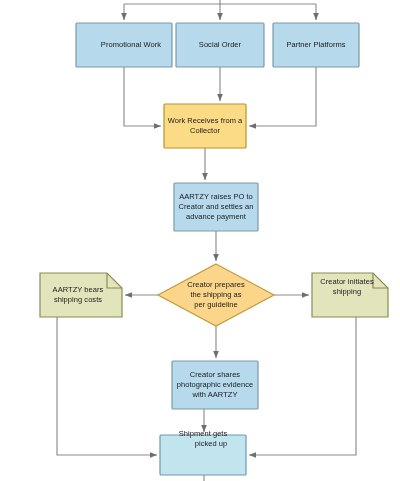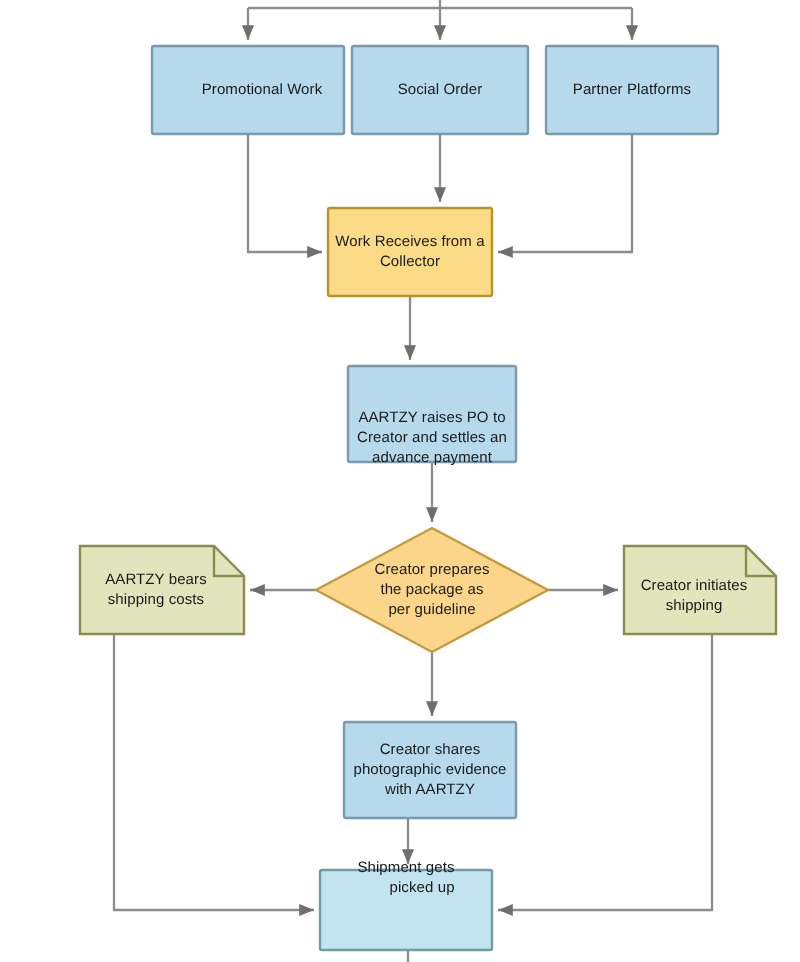--- a/index.html
+++ b/index.html
@@ -110,32 +110,32 @@
 
 <div class="node-label" style="left:76px; top:23px; width:110px; height:44px;">Promotional Work</div>
 
 <div class="node-label" style="left:176px; top:23px; width:88px; height:44px;">Social Order</div>
 
 <div class="node-label" style="left:273px; top:23px; width:86px; height:44px;">Partner Platforms</div>
 
 <div class="node-label" style="left:160px; top:104px; width:90px; height:44px;">Work Receives from a
 Collector</div>
 
-<div class="node-label" style="left:172px; top:183px; width:88px; height:48px;margin-top:12px;">AARTZY raises PO to
+<div class="node-label" style="left:172px; top:183px; width:88px; height:48px;">AARTZY raises PO to
 Creator and settles an
 advance payment</div>
 
 <div class="node-label" style="left:176px; top:264px; width:80px; height:62px;">Creator prepares
-the package as
+the shipping as
 per guideline</div>
 
 <div class="node-label" style="left:42px; top:273px; width:72px; height:44px;">AARTZY bears
 shipping costs</div>
 
-<div class="node-label" style="left:313px; top:284px; width:68px; height:28px;">Creator initiates
+<div class="node-label" style="left:313px; top:273px; width:68px; height:28px;">Creator initiates
 shipping</div>
 
 <div class="node-label" style="left:168px; top:361px; width:94px; height:48px;">Creator shares
 photographic evidence
 with AARTZY</div>
 
 <div class="node-label" style="left:160px; top:419px; width:86px; height:40px;text-align:right;">Shipment gets
 picked up</div>
 
 </body></html>

